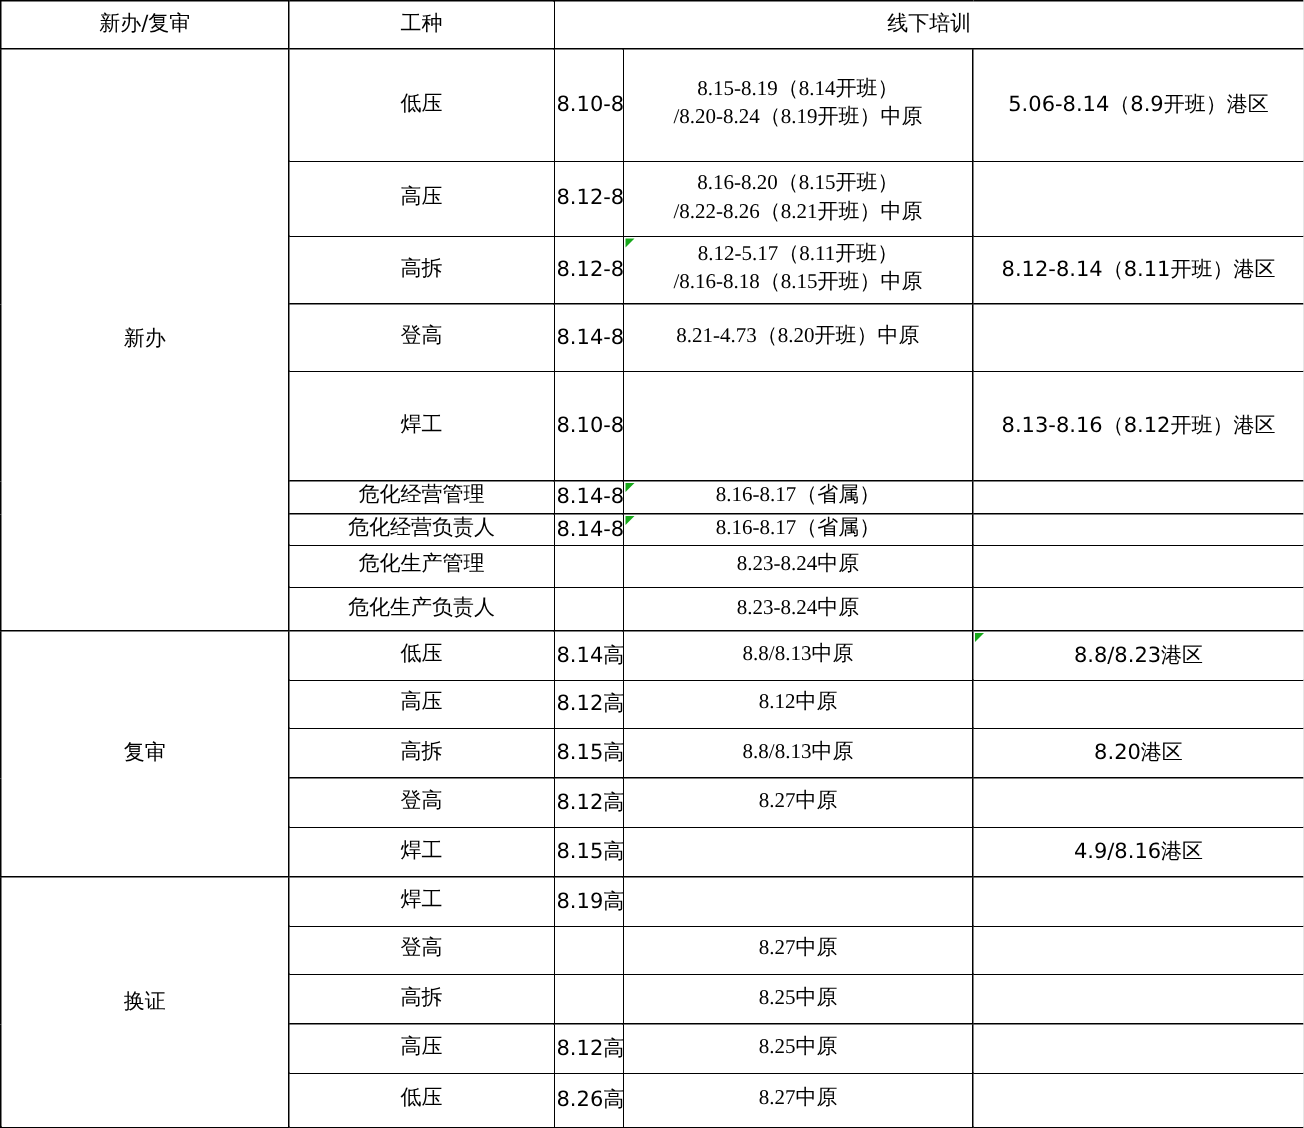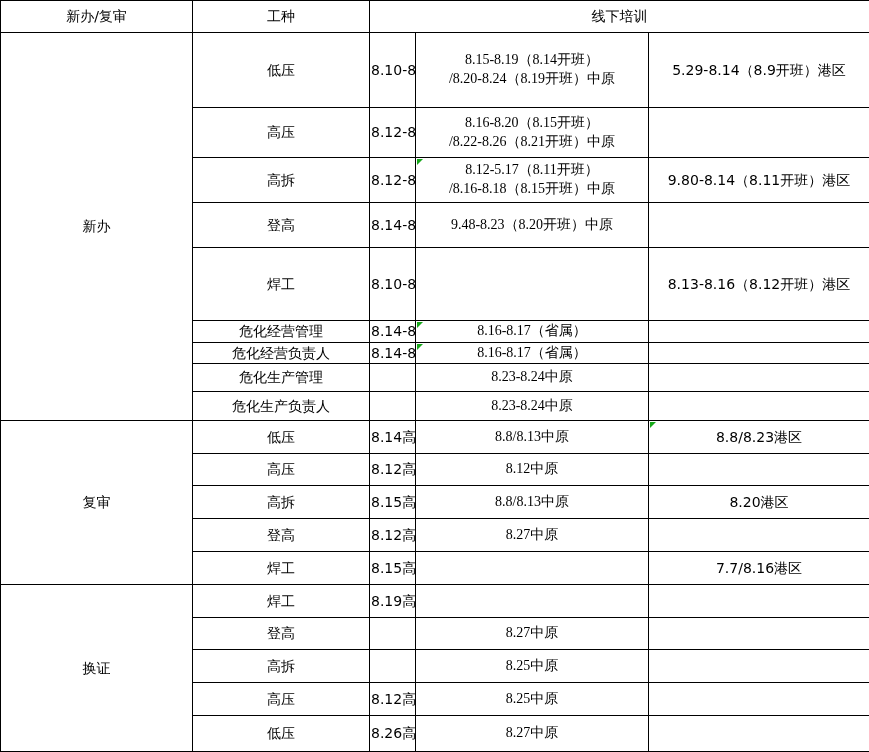--- a/index.html
+++ b/index.html
@@ -48,20 +48,21 @@
   .sect {
     font-size: 15px;
   }
   .two-line {
     white-space: normal;
     line-height: 1.3;
     font-family: Liberation Serif, serif;
   }
   .tight {
     font-size: 13.5px;
+    font-family: Liberation Mono, monospace;
   }
   
   .errmark::before {
     content: "";
     position: absolute;
     top: 1px;
     left: 1px;
     width: 0;
     height: 0;
     border-top: 6px solid #17a81a;
@@ -90,45 +91,45 @@
           <td class="hdr" colspan="4">线下培训</td>
         </tr>
         <tr style="height: 75px;">
           <td class="sect" rowspan="9">新办</td>
           <td colspan="2" class="tight">低压</td>
           <td>8.10-8.14高新</td>
           <td colspan="2" class="two-line">
             <div>8.15-8.19（8.14开班）</div>
             <div>/8.20-8.24（8.19开班）中原</div>
           </td>
-          <td>5.29-8.14（8.9开班）港区</td>
+          <td>5.06-8.14（8.9开班）港区</td>
         </tr>
         <tr style="height: 50px;">
           <td colspan="2" class="tight">高压</td>
           <td>8.12-8.16高新</td>
           <td colspan="2" class="two-line">
             <div>8.16-8.20（8.15开班）</div>
             <div>/8.22-8.26（8.21开班）中原</div>
           </td>
           <td></td>
         </tr>
         <tr style="height: 45px;">
           <td colspan="2" class="tight">高拆</td>
           <td>8.12-8.14高新</td>
           <td colspan="2" class="two-line errmark">
             <div>8.12-5.17（8.11开班）</div>
             <div>/8.16-8.18（8.15开班）中原</div>
           </td>
-          <td>9.80-8.14（8.11开班）港区</td>
+          <td>8.12-8.14（8.11开班）港区</td>
         </tr>
         <tr style="height: 45px;">
           <td colspan="2" class="tight">登高</td>
           <td>8.14-8.16高新</td>
           <td colspan="2" class="two-line">
-            <div>9.48-8.23（8.20开班）中原</div>
+            <div>8.21-4.73（8.20开班）中原</div>
           </td>
           <td></td>
         </tr>
         <tr style="height: 73px;">
           <td colspan="2" class="tight">焊工</td>
           <td>8.10-8.12高新</td>
           <td colspan="2" class="two-line">
             <div></div>
           </td>
           <td>8.13-8.16（8.12开班）港区</td>
@@ -197,21 +198,21 @@
             <div>8.27中原</div>
           </td>
           <td></td>
         </tr>
         <tr style="height: 33px;">
           <td colspan="2" class="tight">焊工</td>
           <td>8.15高新</td>
           <td colspan="2" class="two-line">
             <div></div>
           </td>
-          <td>7.7/8.16港区</td>
+          <td>4.9/8.16港区</td>
         </tr>
         <tr style="height: 33px;">
           <td class="sect" rowspan="5">换证</td>
           <td colspan="2" class="tight">焊工</td>
           <td>8.19高新</td>
           <td colspan="2" class="two-line">
             <div></div>
           </td>
           <td></td>
         </tr>

